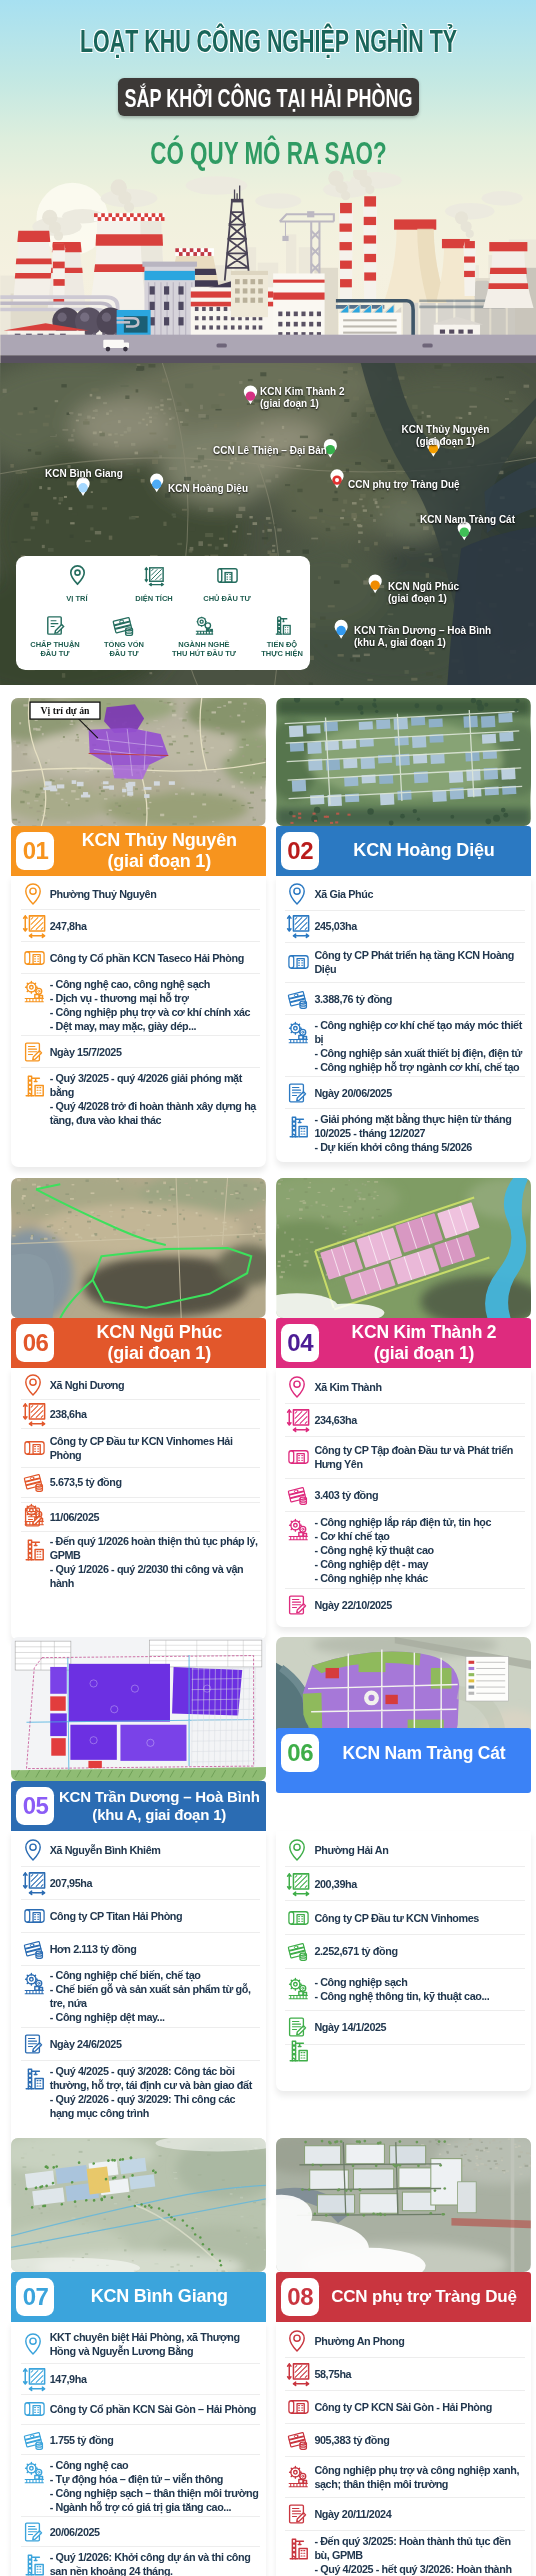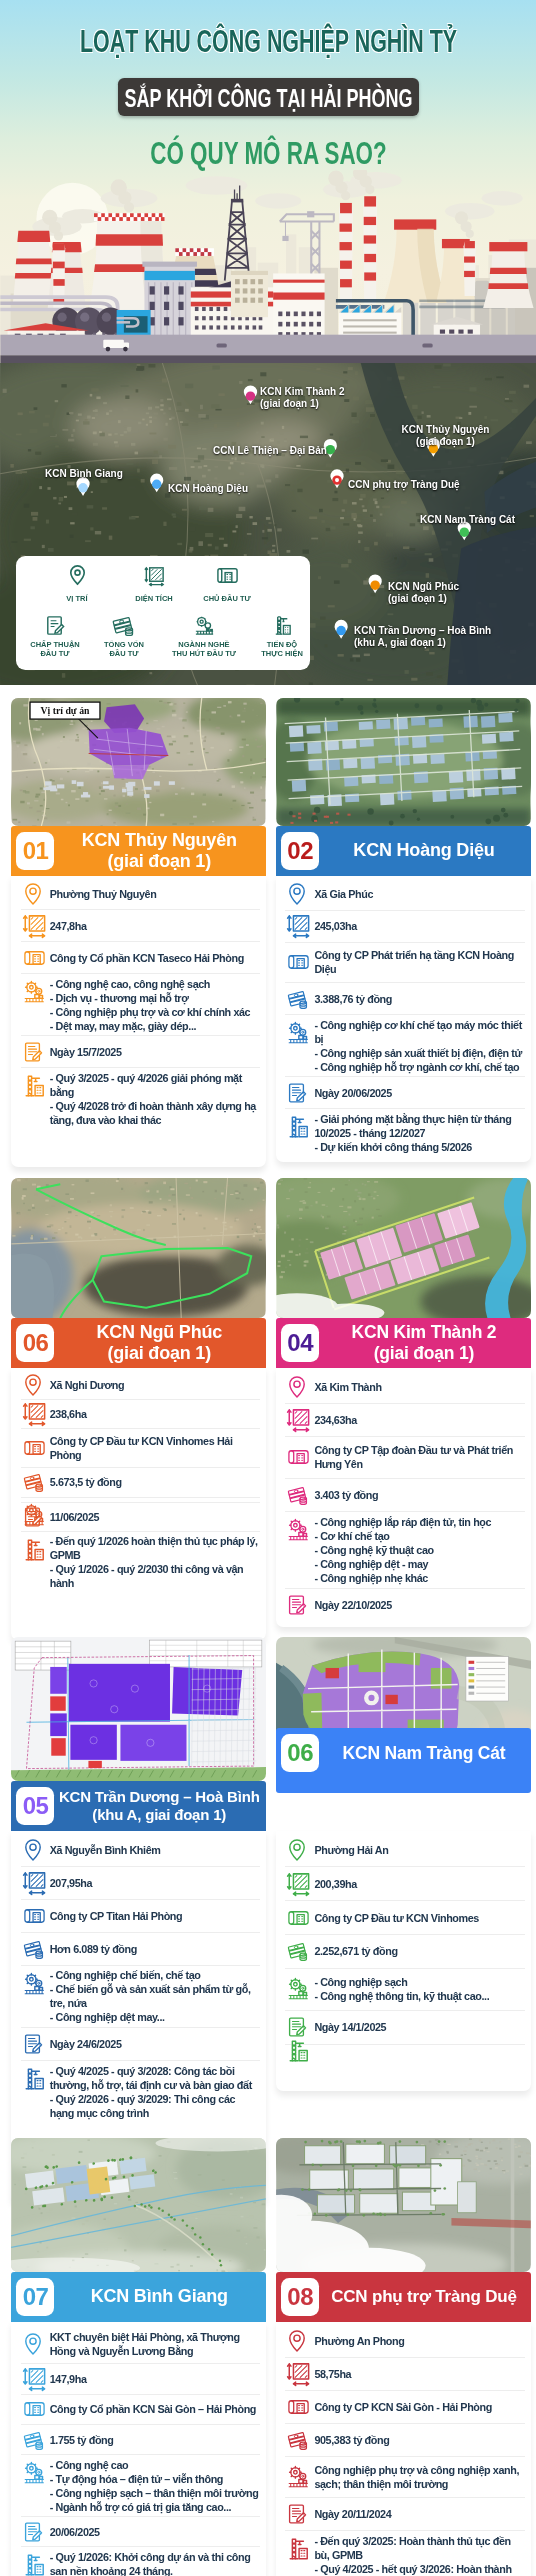--- a/index.html
+++ b/index.html
@@ -2437,21 +2437,21 @@
             <rect x="2.5" y="5.5" width="17" height="4.6" rx="0.8"></rect>
             <rect x="2.5" y="9.4" width="17" height="4.6" rx="0.8"></rect>
             <rect x="2.5" y="13.3" width="17" height="4.6" rx="0.8"></rect>
             <ellipse cx="11" cy="7.8" rx="2" ry="1.5" stroke-width="1"></ellipse>
           </g>
           <ellipse cx="17.8" cy="16" rx="3.6" ry="1.6"></ellipse>
           <path d="M14.2 16 L14.2 18.4 C14.2 19.3 15.8 20 17.8 20 C19.8 20 21.4 19.3 21.4 18.4 L21.4 16"></path>
           <path d="M14.2 18.4 L14.2 20.8 C14.2 21.7 15.8 22.4 17.8 22.4 C19.8 22.4 21.4 21.7 21.4 20.8 L21.4 18.4"></path>
         </svg>
       </div>
-      <div class="ctx">Hơn 6.089 tỷ đồng</div>
+      <div class="ctx">Hơn 2.113 tỷ đồng</div>
     </div>
     <div class="crow top" style="padding:2.8px 0">
       <div class="cic">
         <svg width="26" height="25" viewBox="0 0 24 24" fill="none" stroke="#2B6CB3" stroke-width="1.35" stroke-linecap="round" stroke-linejoin="round">
           <circle cx="9.5" cy="7.5" r="4.4"></circle>
           <circle cx="9.5" cy="7.5" r="1.7"></circle>
           <path d="M9.5 1.9 L9.5 3.1 M9.5 11.9 L9.5 13.1 M3.9 7.5 L5.1 7.5 M13.9 7.5 L15.1 7.5 M5.5 3.5 L6.4 4.4 M12.6 10.6 L13.5 11.5 M5.5 11.5 L6.4 10.6 M12.6 4.4 L13.5 3.5"></path>
           <circle cx="16.6" cy="11.3" r="2.8"></circle>
           <circle cx="16.6" cy="11.3" r="1" stroke-width="0.9"></circle>
           <path d="M3.5 18.3 L21 18.3 M3.5 21.3 L21 21.3 M5 18.3 L5 21.3 M8 18.3 L8 21.3 M11 18.3 L11 21.3 M14 18.3 L14 21.3 M17 18.3 L17 21.3 M19.8 18.3 L19.8 21.3" stroke-width="1"></path>

